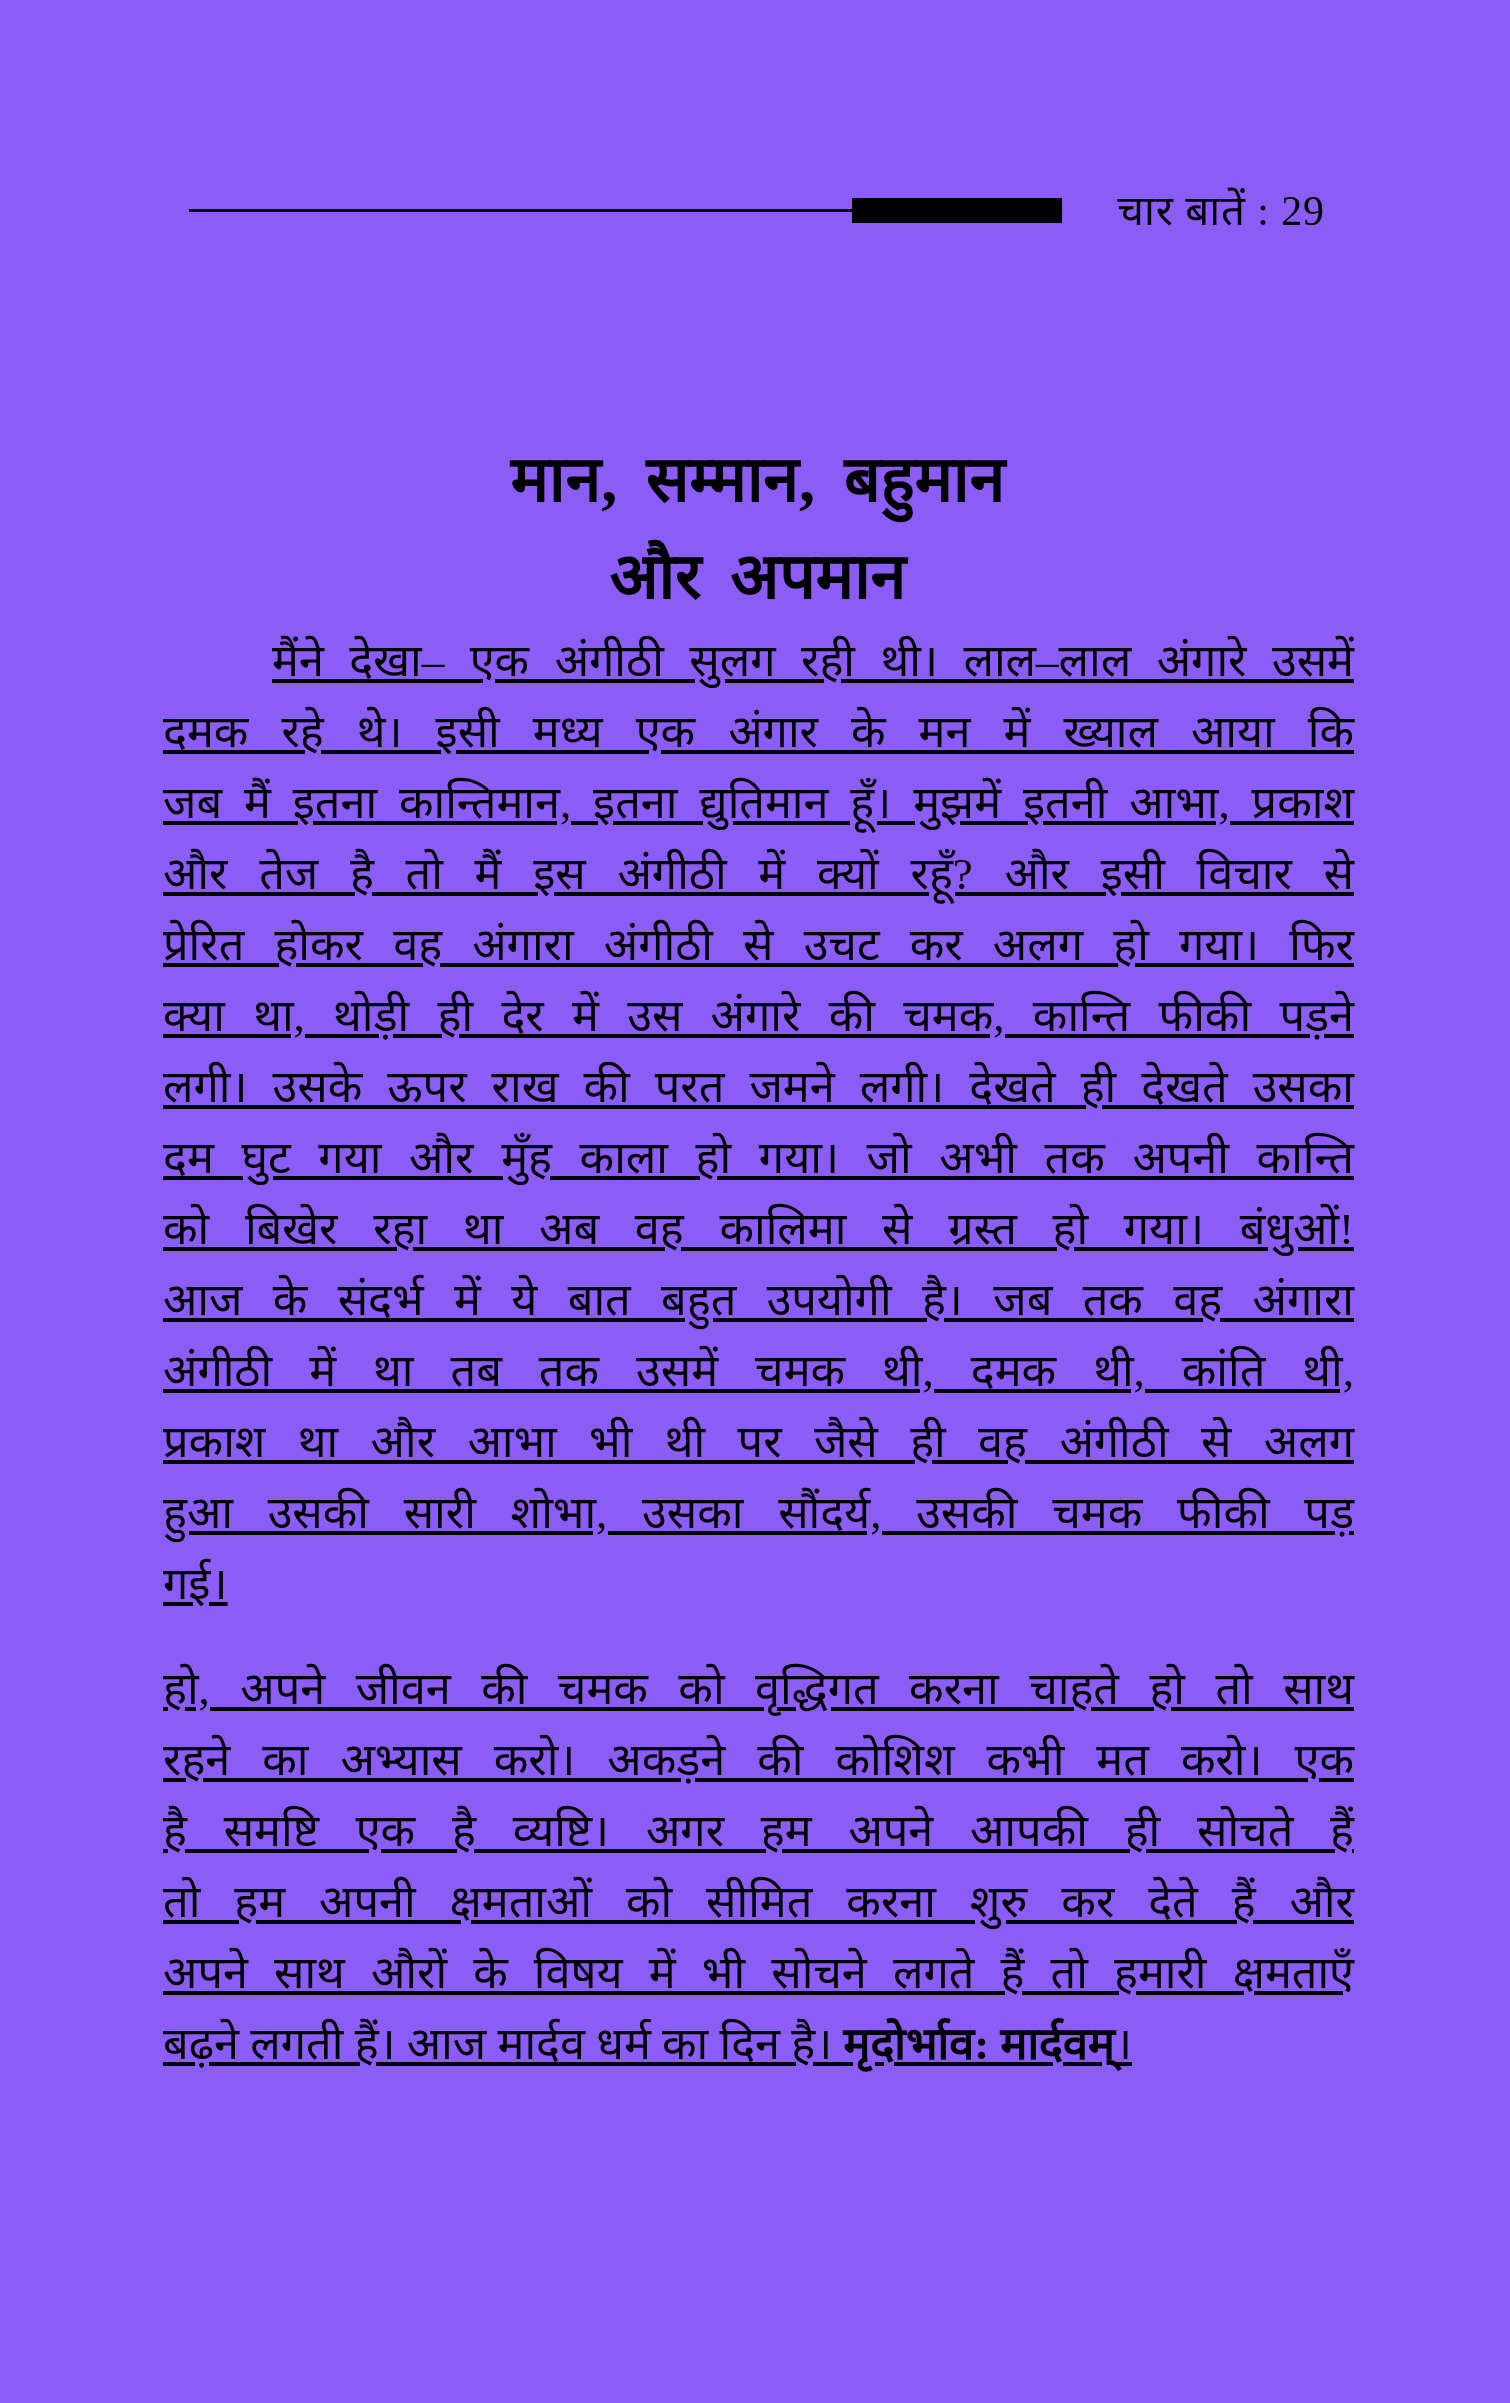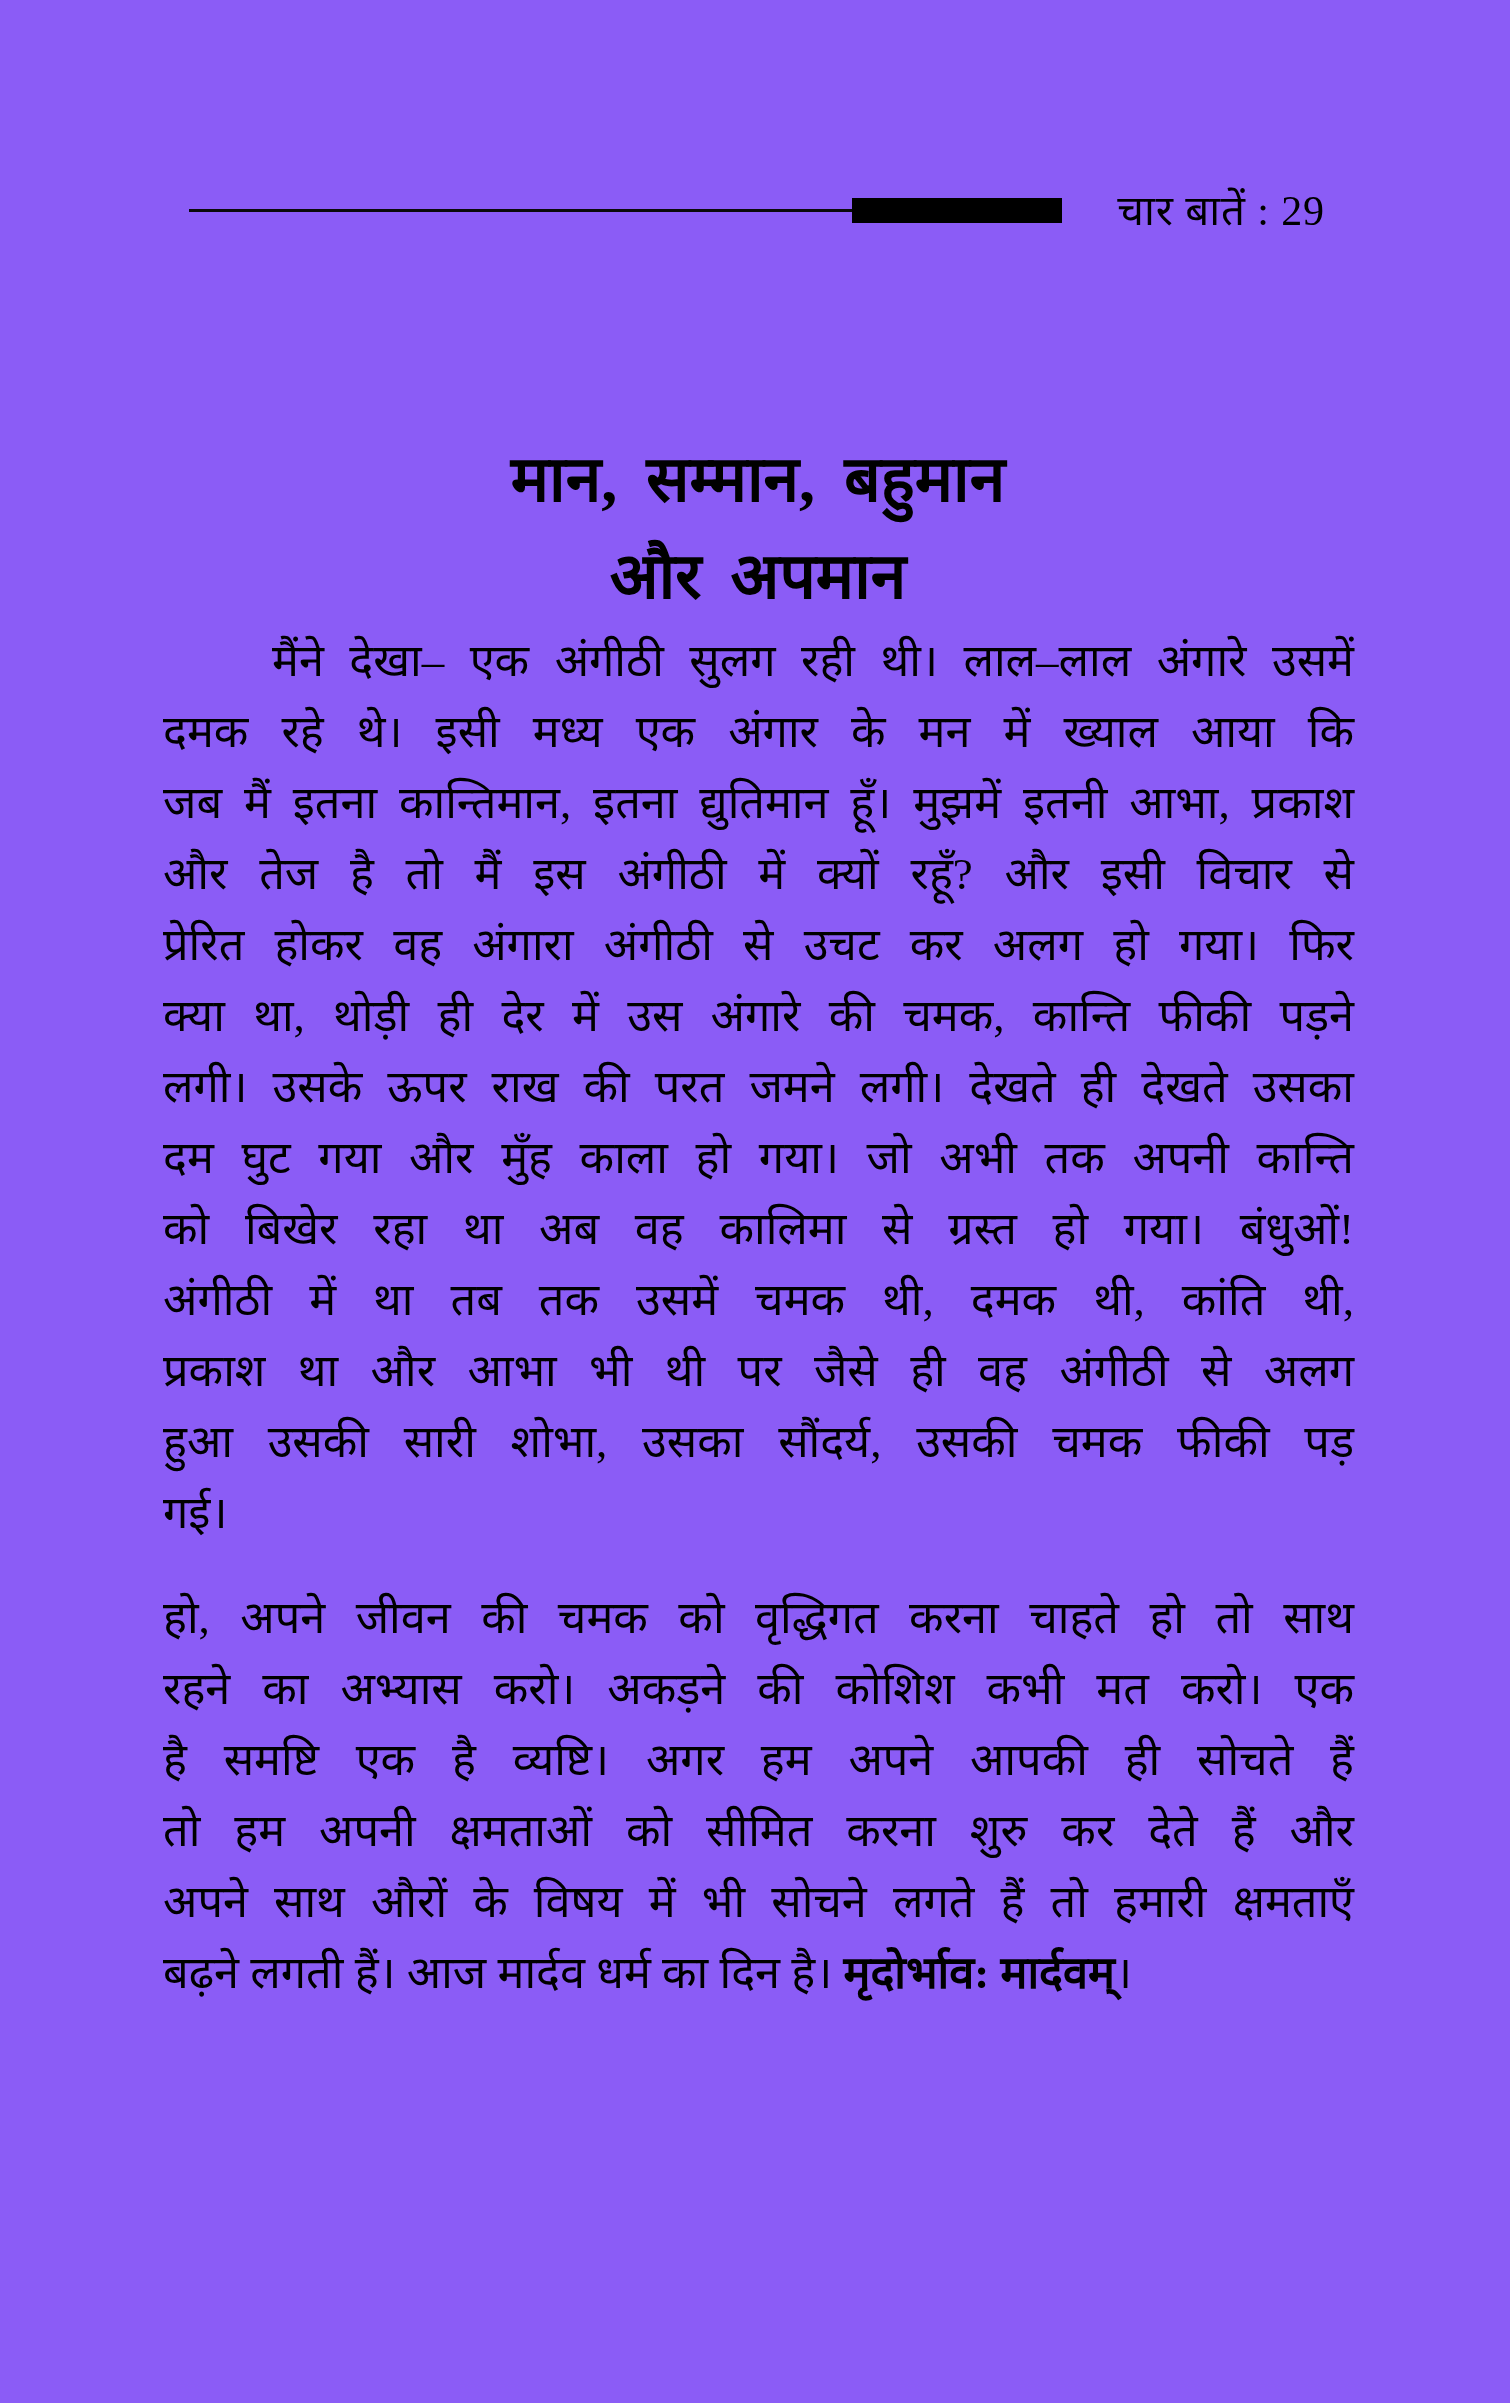--- a/index.html
+++ b/index.html
@@ -70,20 +70,21 @@
     top: 626px;
     font-size: 45px;
     line-height: 71px;
   }
   .para { margin: 0; }
   .para + .para { margin-top: 34px; }
   .line {
     text-align: justify;
     text-align-last: justify;
     white-space: normal;
+    text-decoration: underline;
   }
   .line.first { text-indent: 109px; }
   .line.last  { text-align-last: left; }
   .bold-phrase { font-weight: bold; }
 </style>
 </head>
 <body>
 
 <div class="page">
 
@@ -103,20 +104,21 @@
     <div class="para">
       <div class="line first">मैंने देखा– एक अंगीठी सुलग रही थी। लाल–लाल अंगारे उसमें</div>
       <div class="line">दमक रहे थे। इसी मध्य एक अंगार के मन में ख्याल आया कि</div>
       <div class="line">जब मैं इतना कान्तिमान, इतना द्युतिमान हूँ। मुझमें इतनी आभा, प्रकाश</div>
       <div class="line">और तेज है तो मैं इस अंगीठी में क्यों रहूँ? और इसी विचार से</div>
       <div class="line">प्रेरित होकर वह अंगारा अंगीठी से उचट कर अलग हो गया। फिर</div>
       <div class="line">क्या था, थोड़ी ही देर में उस अंगारे की चमक, कान्ति फीकी पड़ने</div>
       <div class="line">लगी। उसके ऊपर राख की परत जमने लगी। देखते ही देखते उसका</div>
       <div class="line">दम घुट गया और मुँह काला हो गया। जो अभी तक अपनी कान्ति</div>
       <div class="line">को बिखेर रहा था अब वह कालिमा से ग्रस्त हो गया। बंधुओं!</div>
+      <div class="line">आज के संदर्भ में ये बात बहुत उपयोगी है। जब तक वह अंगारा</div>
       <div class="line">अंगीठी में था तब तक उसमें चमक थी, दमक थी, कांति थी,</div>
       <div class="line">प्रकाश था और आभा भी थी पर जैसे ही वह अंगीठी से अलग</div>
       <div class="line">हुआ उसकी सारी शोभा, उसका सौंदर्य, उसकी चमक फीकी पड़</div>
       <div class="line last">गई।</div>
     </div>
 
     <div class="para">
       <div class="line">हो, अपने जीवन की चमक को वृद्धिगत करना चाहते हो तो साथ</div>
       <div class="line">रहने का अभ्यास करो। अकड़ने की कोशिश कभी मत करो। एक</div>
       <div class="line">है समष्टि एक है व्यष्टि। अगर हम अपने आपकी ही सोचते हैं</div>

